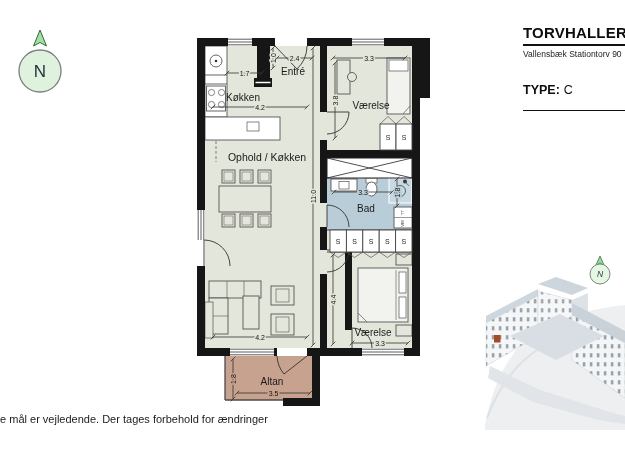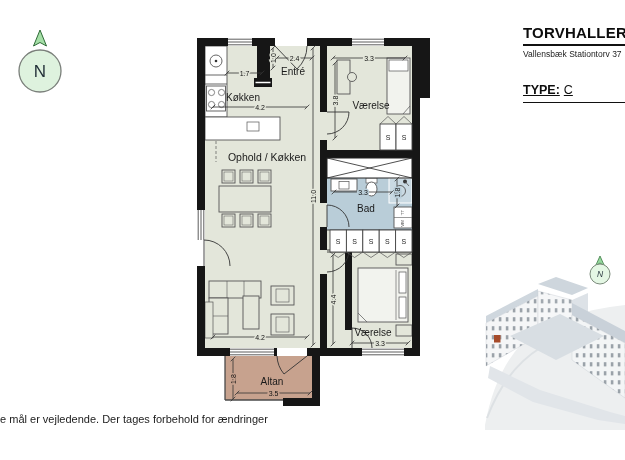--- a/index.html
+++ b/index.html
@@ -5,21 +5,21 @@
   html,body{margin:0;padding:0;background:#fff;}
   .page{position:relative;width:625px;height:460px;background:#ffffff;overflow:hidden;
         font-family:"Liberation Sans", sans-serif;}
   svg{position:absolute;left:0;top:0;}
   svg text{font-family:"Liberation Sans", sans-serif;}
   .plan-header{position:absolute;left:523px;top:24px;width:102px;overflow:hidden;}
   .project-title{font-size:15px;font-weight:bold;letter-spacing:.2px;color:#0d0d0d;
                  border-bottom:2px solid #111;padding-bottom:3px;white-space:nowrap;}
   .address{font-size:8.5px;margin-top:3px;color:#222;white-space:nowrap;}
   .type-row{margin-top:24px;font-size:12.5px;color:#0d0d0d;border-bottom:1.5px solid #111;
-            padding-bottom:5px;white-space:nowrap;text-decoration:underline;}
+            padding-bottom:13px;white-space:nowrap;}
   .type-row b{margin-right:4px;}
   .disclaimer{position:absolute;left:-3px;top:413px;font-size:11px;color:#1c1c1c;white-space:nowrap;}
 </style>
 </head>
 <body>
 
 <div class="page">
 
 <svg id="plan-svg" width="625" height="460" viewBox="0 0 625 460">
   <defs>
@@ -367,19 +367,19 @@
     <g>
       <path d="M600,256 L595.5,266 L600,263 L604.5,266 Z" fill="#96d89e" stroke="#3c7a44" stroke-width="0.8" stroke-linejoin="round"></path>
       <circle cx="600" cy="274" r="10" fill="#e4f7e4" stroke="#7a8a7a" stroke-width="1"></circle>
       <text x="600" y="274" font-size="8.5" fill="#2c3a42" text-anchor="middle" dominant-baseline="central" font-style="italic">N</text>
     </g>
   </g>
 </svg>
 
 <div class="plan-header">
   <div class="project-title">TORVHALLERNE</div>
-  <div class="address">Vallensbæk Stationtorv 37</div>
+  <div class="address">Vallensbæk Stationtorv 90</div>
   <div class="type-row"><b>TYPE:</b><span>C</span></div>
 </div>
 
 <div class="disclaimer">te mål er vejledende. Der tages forbehold for ændringer</div>
 
 </div>
 
 </body></html>

